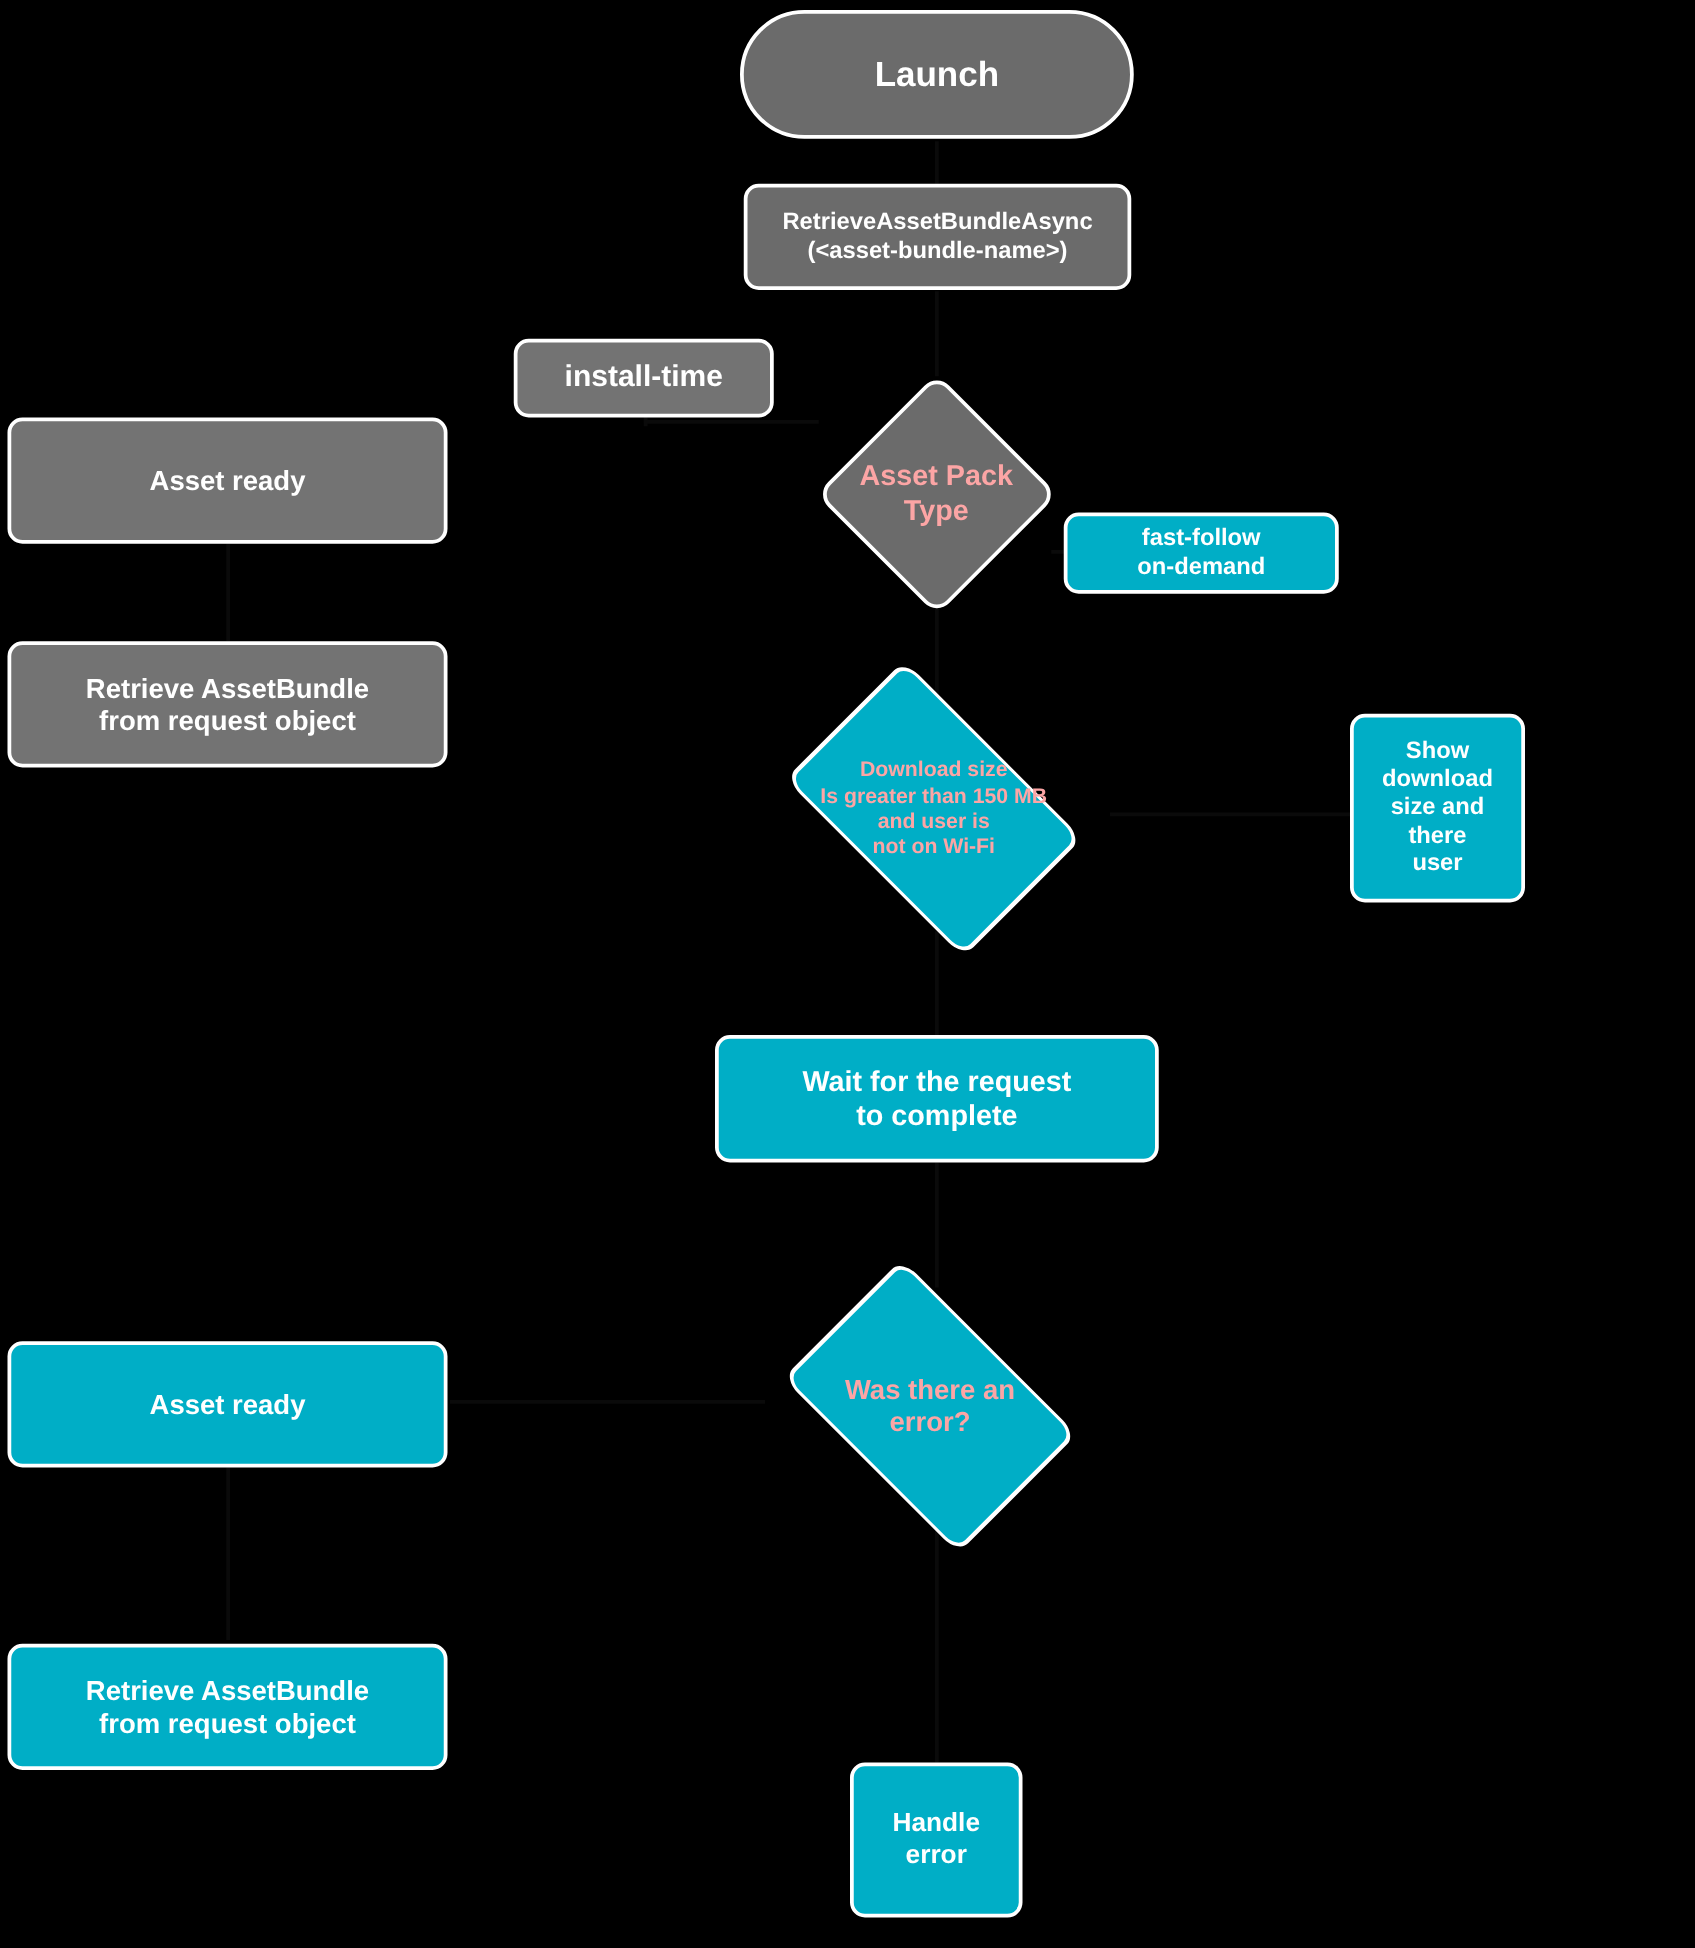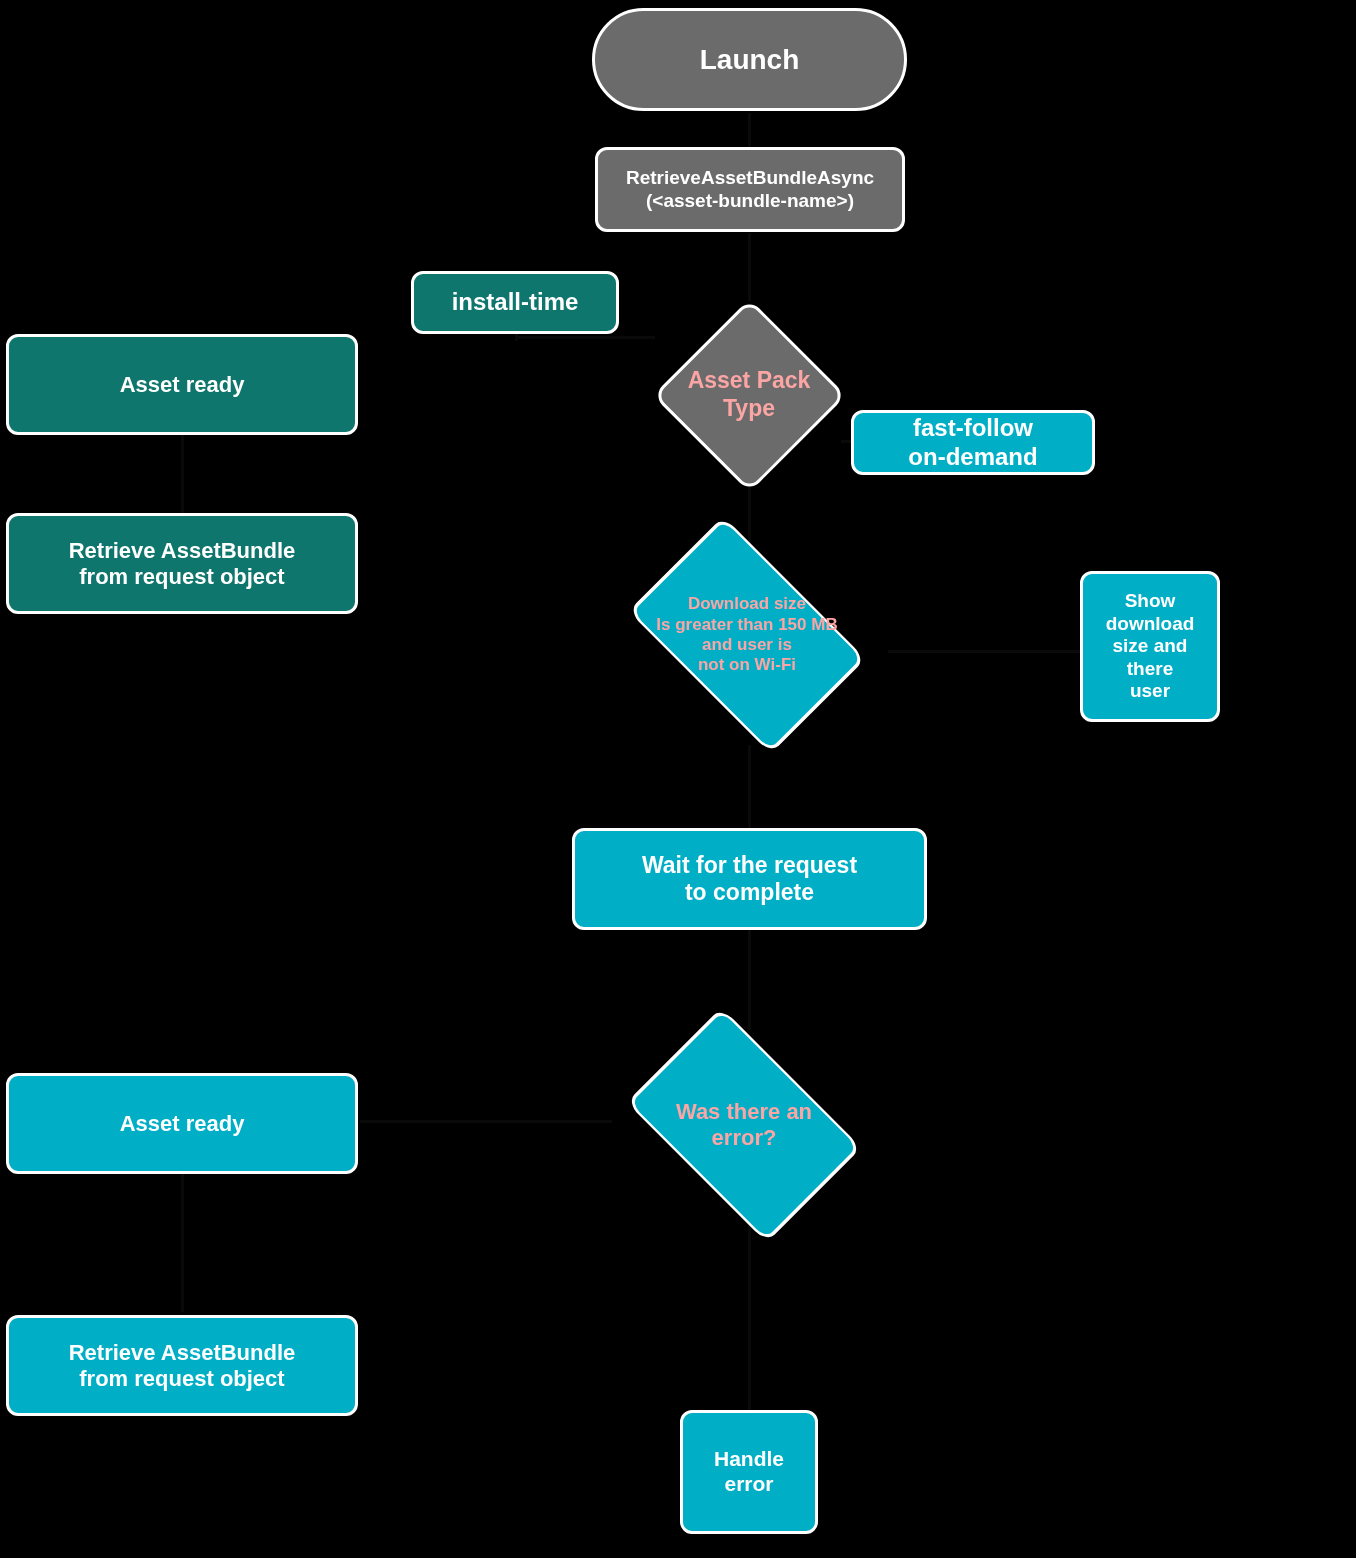--- a/index.html
+++ b/index.html
@@ -30,21 +30,21 @@
     white-space: pre-line;
     border: 3px solid #ffffff;
   }
 
   
   .shape-rounded  { border-radius: 12px; }
   .shape-stadium  { border-radius: 60px; }
 
   
   .fill-gray   { background: #6b6b6b; }
-  .fill-purple { background: #0f766e; }
+  .fill-purple { background: #737373; }
   .fill-teal   { background: #00aec6; }
 
   
   .diamond-wrap { position: absolute; }
   .diamond-body {
     position: absolute;
     left: 50%;
     top: 50%;
     box-sizing: border-box;
     border: 3px solid #ffffff;
@@ -96,29 +96,29 @@
   <div class="node shape-stadium fill-gray" style="left:592px; top:8px; width:315px; height:103px; font-size:28px;">Launch</div>
 
   <div class="node shape-rounded fill-purple" style="left:411px; top:271px; width:208px; height:63px; font-size:24px;">install-time</div>
 
   <div class="diamond-wrap" style="left:652px; top:298px; width:194px; height:194px;">
     <div class="diamond-body fill-gray" style="width:137px; height:137px; margin-left:-68.5px; margin-top:-68.5px; transform:rotate(45deg);"></div>
     <div class="diamond-label" style="font-size:23px;">Asset Pack
 Type</div>
   </div>
 
-  <div class="node shape-rounded fill-teal" style="left:851px; top:410px; width:244px; height:65px; font-size:24px;">fast-follow
+  <div class="node shape-rounded fill-teal" style="left:851px; top:410px; width:220px; height:65px; font-size:19px;">fast-follow
 on-demand</div>
 
   <div class="node shape-rounded fill-purple" style="left:6px; top:334px; width:352px; height:101px; font-size:22px;">Asset ready</div>
 
   <div class="node shape-rounded fill-purple" style="left:6px; top:513px; width:352px; height:101px; font-size:22px;">Retrieve AssetBundle
 from request object</div>
 
-  <div class="diamond-wrap" style="left:604px; top:540px; width:286px; height:190px;">
+  <div class="diamond-wrap" style="left:604px; top:552px; width:286px; height:190px;">
     <div class="diamond-body fill-teal" style="width:168px; height:168px; margin-left:-84px; margin-top:-84px; transform:rotate(45deg) scaleX(1.2) scaleY(0.8);"></div>
     <div class="diamond-label" style="font-size:17px;">Download size
 Is greater than 150 MB
 and user is
 not on Wi-Fi</div>
   </div>
 
   <div class="node shape-rounded fill-teal" style="left:1080px; top:571px; width:140px; height:151px; font-size:19px;">Show
 download
 size and

